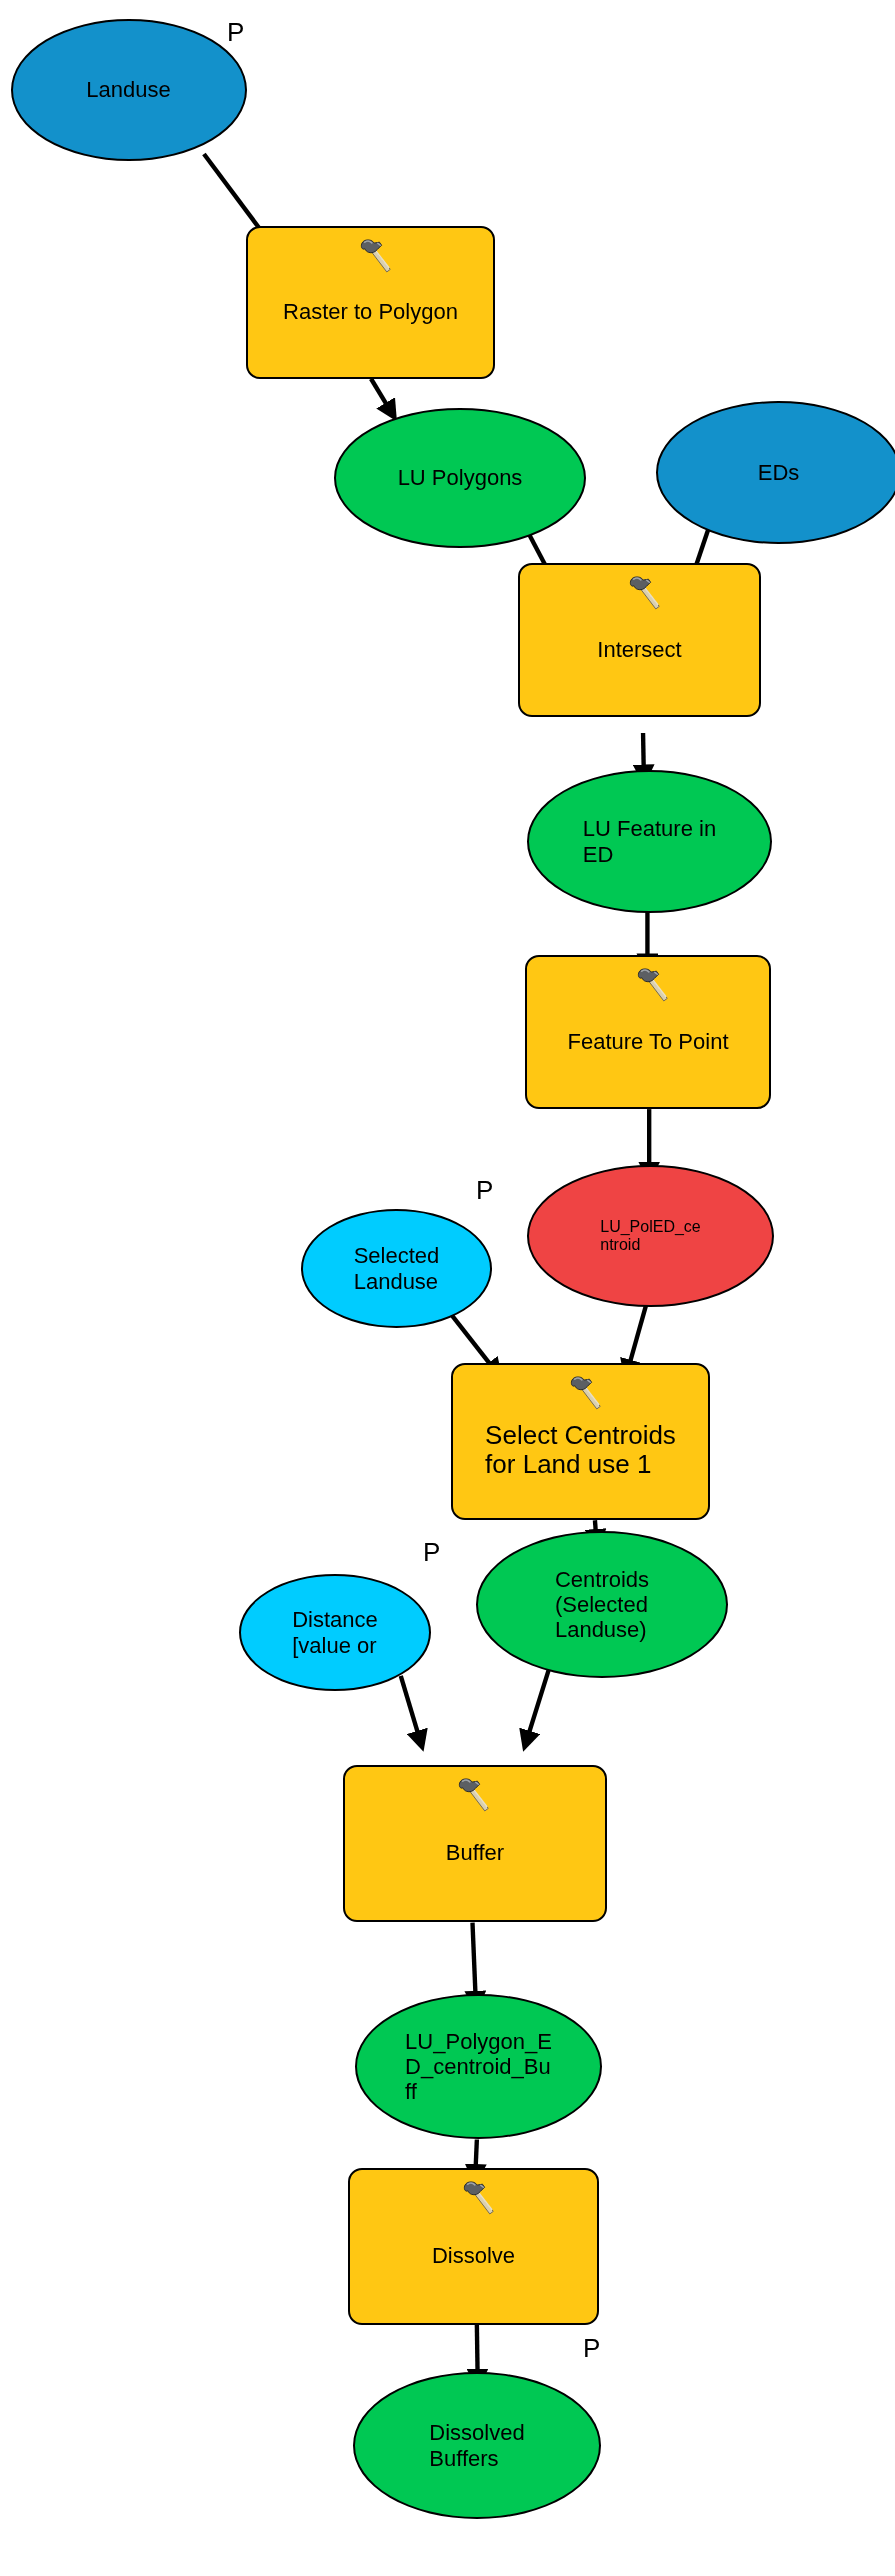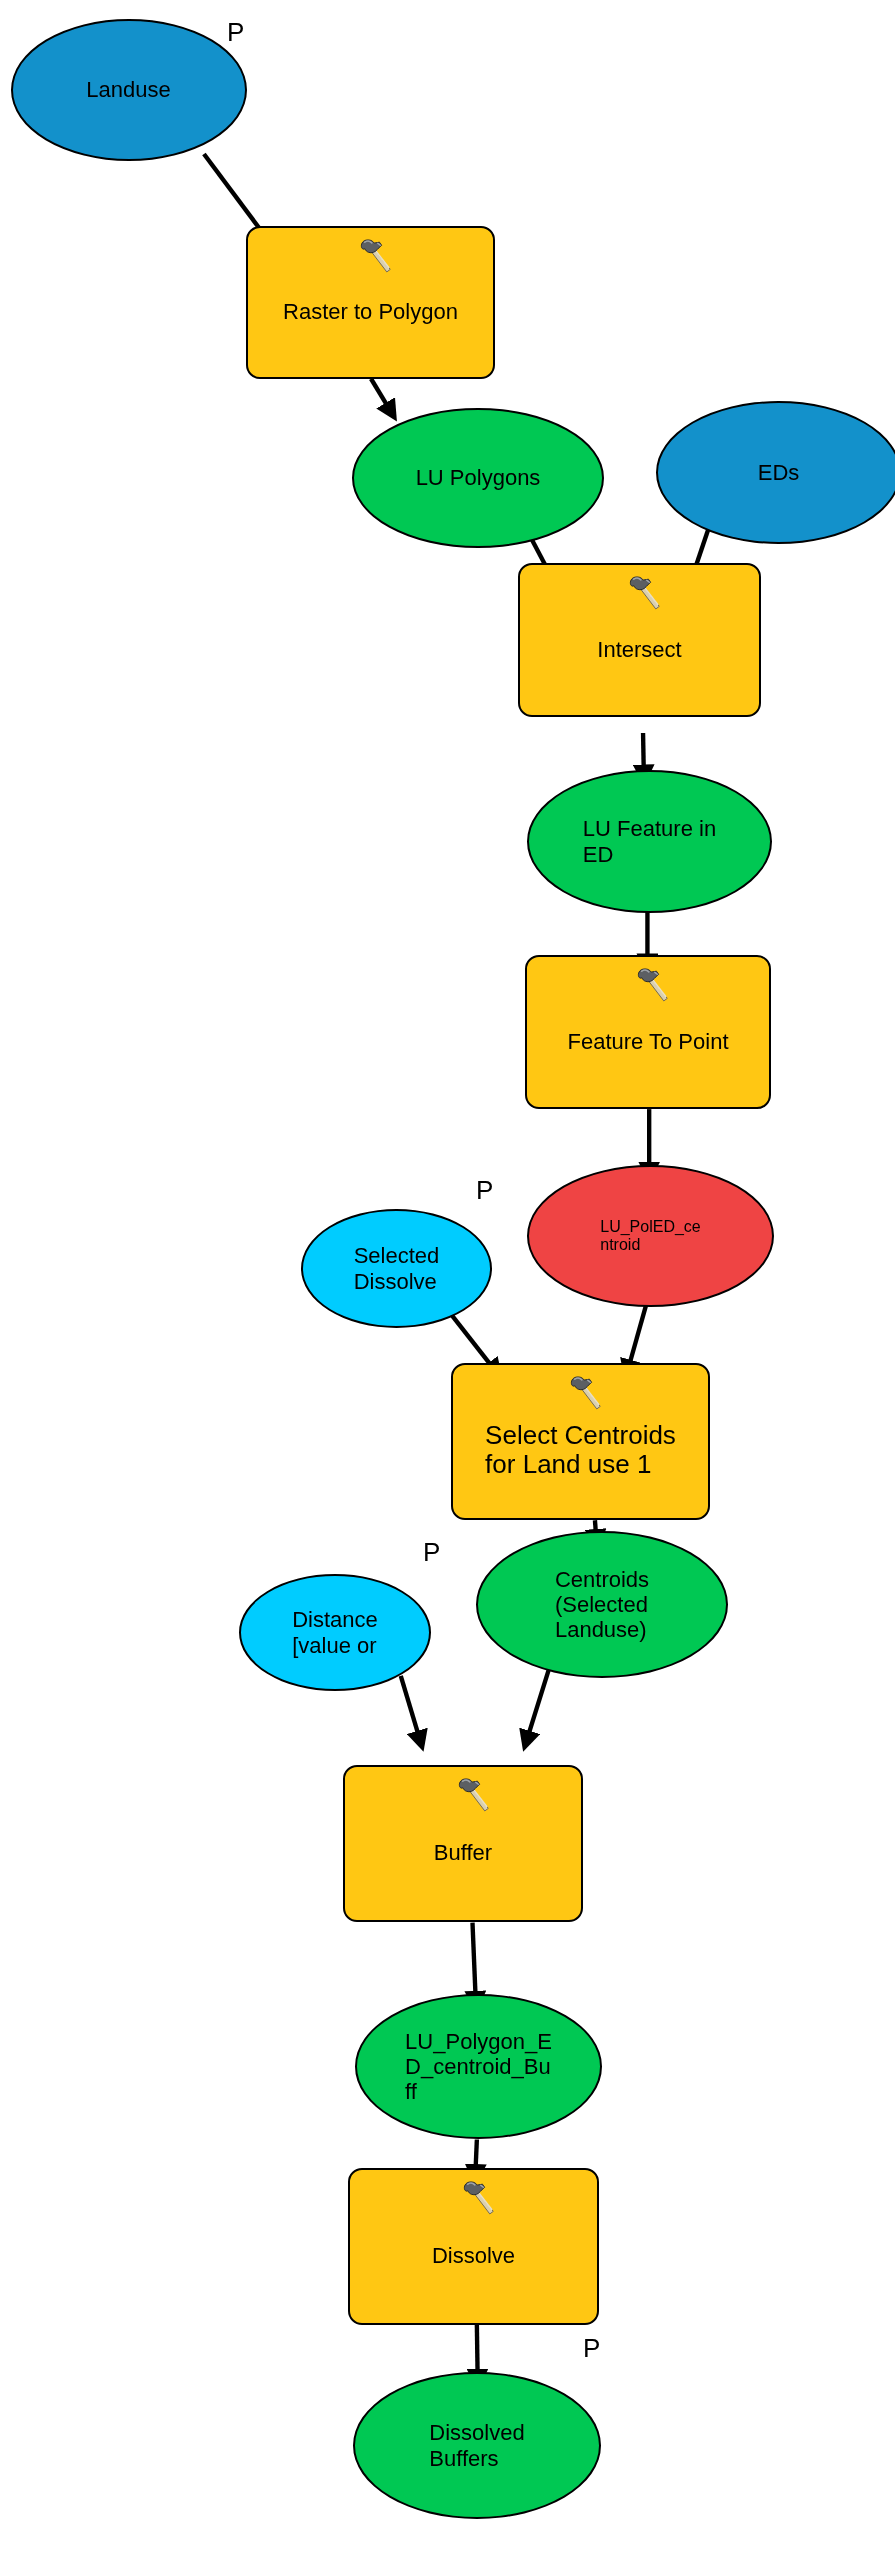--- a/index.html
+++ b/index.html
@@ -108,21 +108,21 @@
             <g>
               <path d="M20.5 14.5 L38.5 37.5 L34.5 40.5 L17.0 17.5 Z" fill="#d9cfae" stroke="#6f6550" stroke-width="1.1" stroke-linejoin="round"></path>
               <path d="M21.5 15.6 L36.8 35.3" stroke="#f3ecd6" stroke-width="1.6" stroke-linecap="round" opacity="0.9"></path>
               <path d="M5.5 12.5 C4.0 8.5 6.5 4.5 10.5 3.6 C14.5 2.7 18.0 4.2 20.0 7.0 L26.0 6.0 L28.5 9.5 L23.5 14.5 C21.0 17.8 17.0 19.0 13.5 17.8 C11.2 17.0 10.0 15.5 9.2 13.6 C8.0 14.4 6.4 14.3 5.5 12.5 Z" fill="#5c5f63" stroke="#26282b" stroke-width="1.1" stroke-linejoin="round"></path>
               <path d="M9.0 6.0 C11.5 4.2 15.0 4.6 17.2 6.8" stroke="#9fa4a9" stroke-width="1.8" stroke-linecap="round" fill="none"></path>
               <path d="M24.0 7.2 L27.0 9.6" stroke="#a7acb1" stroke-width="1.5" stroke-linecap="round"></path>
             </g>
           </svg></div>
         <div class="label" style="margin-top: 19px;">Raster to Polygon</div>
       </div>
-      <div class="node data-oval" style="left: 352px; top: 408px; width: 252px; height: 140px; background: rgb(0, 200, 83); font-size: 22px;">
+      <div class="node data-oval" style="left: 334px; top: 408px; width: 252px; height: 140px; background: rgb(0, 200, 83); font-size: 22px;">
         <div class="label">LU Polygons</div>
       </div>
       <div class="node data-oval" style="left: 656px; top: 401px; width: 245px; height: 143px; background: rgb(19, 145, 203); font-size: 22px;">
         <div class="label">EDs</div>
       </div>
       <div class="node tool-box" style="left: 518px; top: 563px; width: 243px; height: 154px; background: rgb(255, 199, 19); font-size: 22px;">
         <div class="hammer" style="left: 106px; top: 8.7px;"><svg viewBox="0 0 44 42" xmlns="http://www.w3.org/2000/svg">
             <g>
               <path d="M20.5 14.5 L38.5 37.5 L34.5 40.5 L17.0 17.5 Z" fill="#d9cfae" stroke="#6f6550" stroke-width="1.1" stroke-linejoin="round"></path>
               <path d="M21.5 15.6 L36.8 35.3" stroke="#f3ecd6" stroke-width="1.6" stroke-linecap="round" opacity="0.9"></path>
@@ -144,21 +144,21 @@
               <path d="M21.5 15.6 L36.8 35.3" stroke="#f3ecd6" stroke-width="1.6" stroke-linecap="round" opacity="0.9"></path>
               <path d="M5.5 12.5 C4.0 8.5 6.5 4.5 10.5 3.6 C14.5 2.7 18.0 4.2 20.0 7.0 L26.0 6.0 L28.5 9.5 L23.5 14.5 C21.0 17.8 17.0 19.0 13.5 17.8 C11.2 17.0 10.0 15.5 9.2 13.6 C8.0 14.4 6.4 14.3 5.5 12.5 Z" fill="#5c5f63" stroke="#26282b" stroke-width="1.1" stroke-linejoin="round"></path>
               <path d="M9.0 6.0 C11.5 4.2 15.0 4.6 17.2 6.8" stroke="#9fa4a9" stroke-width="1.8" stroke-linecap="round" fill="none"></path>
               <path d="M24.0 7.2 L27.0 9.6" stroke="#a7acb1" stroke-width="1.5" stroke-linecap="round"></path>
             </g>
           </svg></div>
         <div class="label" style="margin-top: 19px;">Feature To Point</div>
       </div>
       <div class="node data-oval" style="left: 301px; top: 1209px; width: 191px; height: 119px; background: rgb(0, 204, 255); font-size: 22px;">
         <div class="label">Selected
-Dissolve</div>
+Landuse</div>
       </div>
       <div class="p-flag" style="left: 476px; top: 1177px;">P</div>
       <div class="node data-oval" style="left: 527px; top: 1165px; width: 247px; height: 142px; background: #ef4444; font-size: 16px;">
         <div class="label">LU_PolED_ce
 ntroid</div>
       </div>
       <div class="node tool-box" style="left: 451px; top: 1363px; width: 259px; height: 157px; background: rgb(255, 199, 19); font-size: 26px;">
         <div class="hammer" style="left: 114px; top: 8.7px;"><svg viewBox="0 0 44 42" xmlns="http://www.w3.org/2000/svg">
             <g>
               <path d="M20.5 14.5 L38.5 37.5 L34.5 40.5 L17.0 17.5 Z" fill="#d9cfae" stroke="#6f6550" stroke-width="1.1" stroke-linejoin="round"></path>
@@ -174,21 +174,21 @@
       <div class="node data-oval" style="left: 239px; top: 1574px; width: 192px; height: 117px; background: rgb(0, 204, 255); font-size: 22px;">
         <div class="label">Distance
 [value or</div>
       </div>
       <div class="p-flag" style="left: 423px; top: 1539px;">P</div>
       <div class="node data-oval" style="left: 476px; top: 1531px; width: 252px; height: 147px; background: rgb(0, 200, 83); font-size: 22px;">
         <div class="label">Centroids
 (Selected
 Landuse)</div>
       </div>
-      <div class="node tool-box" style="left: 343px; top: 1765px; width: 240px; height: 157px; background: rgb(255, 199, 19); font-size: 22px;">
+      <div class="node tool-box" style="left: 343px; top: 1765px; width: 264px; height: 157px; background: rgb(255, 199, 19); font-size: 22px;">
         <div class="hammer" style="left: 110px; top: 8.7px;"><svg viewBox="0 0 44 42" xmlns="http://www.w3.org/2000/svg">
             <g>
               <path d="M20.5 14.5 L38.5 37.5 L34.5 40.5 L17.0 17.5 Z" fill="#d9cfae" stroke="#6f6550" stroke-width="1.1" stroke-linejoin="round"></path>
               <path d="M21.5 15.6 L36.8 35.3" stroke="#f3ecd6" stroke-width="1.6" stroke-linecap="round" opacity="0.9"></path>
               <path d="M5.5 12.5 C4.0 8.5 6.5 4.5 10.5 3.6 C14.5 2.7 18.0 4.2 20.0 7.0 L26.0 6.0 L28.5 9.5 L23.5 14.5 C21.0 17.8 17.0 19.0 13.5 17.8 C11.2 17.0 10.0 15.5 9.2 13.6 C8.0 14.4 6.4 14.3 5.5 12.5 Z" fill="#5c5f63" stroke="#26282b" stroke-width="1.1" stroke-linejoin="round"></path>
               <path d="M9.0 6.0 C11.5 4.2 15.0 4.6 17.2 6.8" stroke="#9fa4a9" stroke-width="1.8" stroke-linecap="round" fill="none"></path>
               <path d="M24.0 7.2 L27.0 9.6" stroke="#a7acb1" stroke-width="1.5" stroke-linecap="round"></path>
             </g>
           </svg></div>
         <div class="label" style="margin-top: 19px;">Buffer</div>

